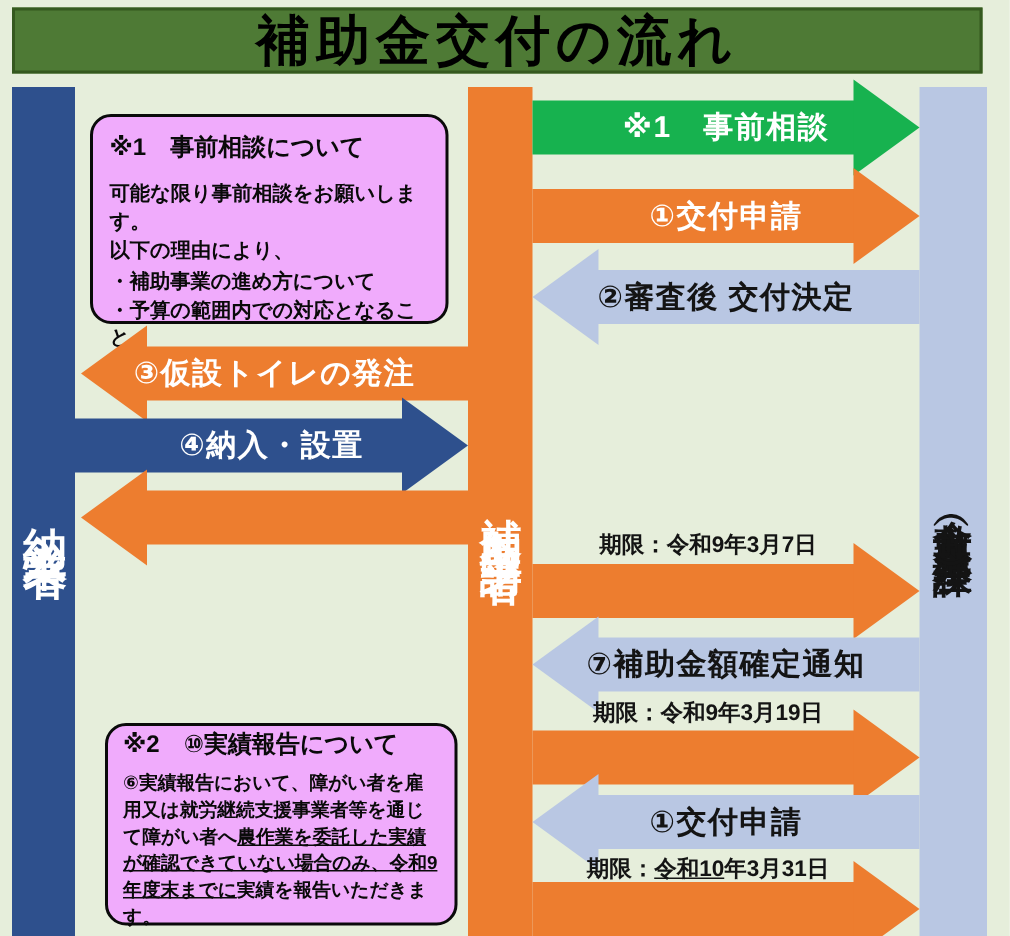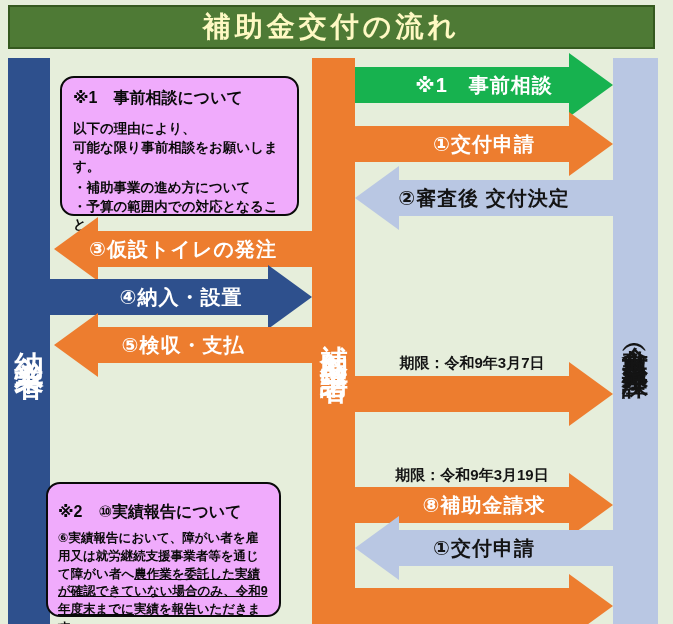--- a/index.html
+++ b/index.html
@@ -8,21 +8,21 @@
     position:relative;width:673px;height:624px;overflow:hidden;
     background:#e6eedb;
   }
   
   .header{
     position:absolute;left:8px;top:5px;width:643px;height:40px;
     background:#4e7a35;border:2px solid #35591f;
     display:flex;align-items:center;justify-content:center;
   }
   .header .title{
-    color:#fef9c3;font-size:28px;font-weight:bold;letter-spacing:4px;
+    color:#000000;font-size:36px;font-weight:bold;letter-spacing:4px;
   }
   
   .vbar{
     position:absolute;top:58px;bottom:0;
     display:flex;align-items:center;justify-content:center;
   }
   .vbar span{
     writing-mode:vertical-rl;text-orientation:mixed;
     font-weight:bold;letter-spacing:6px;line-height:1;
   }
@@ -60,21 +60,21 @@
   
   .note{
     position:absolute;background:#f0abfc;border:2px solid #0a0a0a;
     border-radius:14px;color:#0a0a0a;box-sizing:border-box;
     padding:10px 11px;
   }
   .note .note-title{font-size:16px;font-weight:bold;margin:0 0 11px 0;}
   .note-1{left:60px;top:76px;width:239px;height:140px;}
   .note-1 .line{font-size:13.5px;font-weight:600;line-height:1.4;}
   .note-1 .bullets{margin-top:2px;}
-  .note-2{left:46px;top:482px;width:235px;height:135px;padding:18px 10px;}
+  .note-2{left:70px;top:482px;width:235px;height:135px;padding:2px 10px;}
   .note-2 .note-title{margin-bottom:7px;}
   .note-2 .body{font-size:12.5px;font-weight:600;line-height:1.42;}
   .note-2 .u{text-decoration:underline;}
 </style>
 </head>
 <body>
 
 <div class="stage">
 
   <div class="header">
@@ -86,22 +86,22 @@
   </div>
   <div class="vbar vbar-mid">
     <span>補助金申請者</span>
   </div>
   <div class="vbar vbar-right">
     <span>倉敷市（農林水産課）</span>
   </div>
 
   <div class="note note-1">
     <div class="note-title">※1　事前相談について</div>
+    <div class="line">可能な限り事前相談をお願いします。</div>
     <div class="line">以下の理由により、</div>
-    <div class="line">可能な限り事前相談をお願いします。</div>
     <div class="bullets">
       <div class="line">・補助事業の進め方について</div>
       <div class="line">・予算の範囲内での対応となること</div>
     </div>
   </div>
 
   <div class="note note-2">
     <div class="note-title">※2　⑩実績報告について</div>
     <div class="body"><span>⑥実績報告において、障がい者を雇用又は就労継続支援事業者等を通じて障がい者へ</span><span class="u">農作業を委託した実績が確認できていない場合のみ、令和9年度末までに</span><span>実績を報告いただきます。</span></div>
   </div>
@@ -132,41 +132,45 @@
 
   <div class="ar dir-right c-navy" style="left:50px;top:265px;width:262px;">
     <div class="shaft"></div>
     <div class="head"></div>
     <div class="label">④納入・設置</div>
   </div>
 
   <div class="ar dir-left c-orange" style="left:54px;top:313px;width:258px;">
     <div class="shaft"></div>
     <div class="head"></div>
-    <div class="label">⑤検収・支払</div>
   </div>
 
   <div class="deadline" style="top:354px;">期限：令和9年3月7日</div>
   <div class="ar dir-right c-orange" style="left:355px;top:362px;width:258px;">
     <div class="shaft"></div>
     <div class="head"></div>
   </div>
 
+  <div class="ar dir-left c-lblue text-dark" style="left:355px;top:411px;width:258px;">
+    <div class="shaft"></div>
+    <div class="head"></div>
+    <div class="label">⑦補助金額確定通知</div>
+  </div>
 
   <div class="deadline" style="top:466px;">期限：令和9年3月19日</div>
   <div class="ar dir-right c-orange" style="left:355px;top:473px;width:258px;">
     <div class="shaft"></div>
     <div class="head"></div>
-    <div class="label">⑧補助金請求</div>
   </div>
 
   <div class="ar dir-left c-lblue text-dark" style="left:355px;top:516px;width:258px;">
     <div class="shaft"></div>
     <div class="head"></div>
     <div class="label">①交付申請</div>
   </div>
 
+  <div class="deadline" style="top:570px;"><span>期限：</span><span class="u">令和10</span><span>年3月31日</span></div>
   <div class="ar dir-right c-orange" style="left:355px;top:574px;width:258px;">
     <div class="shaft"></div>
     <div class="head"></div>
   </div>
 
 </div>
 
 </body></html>

